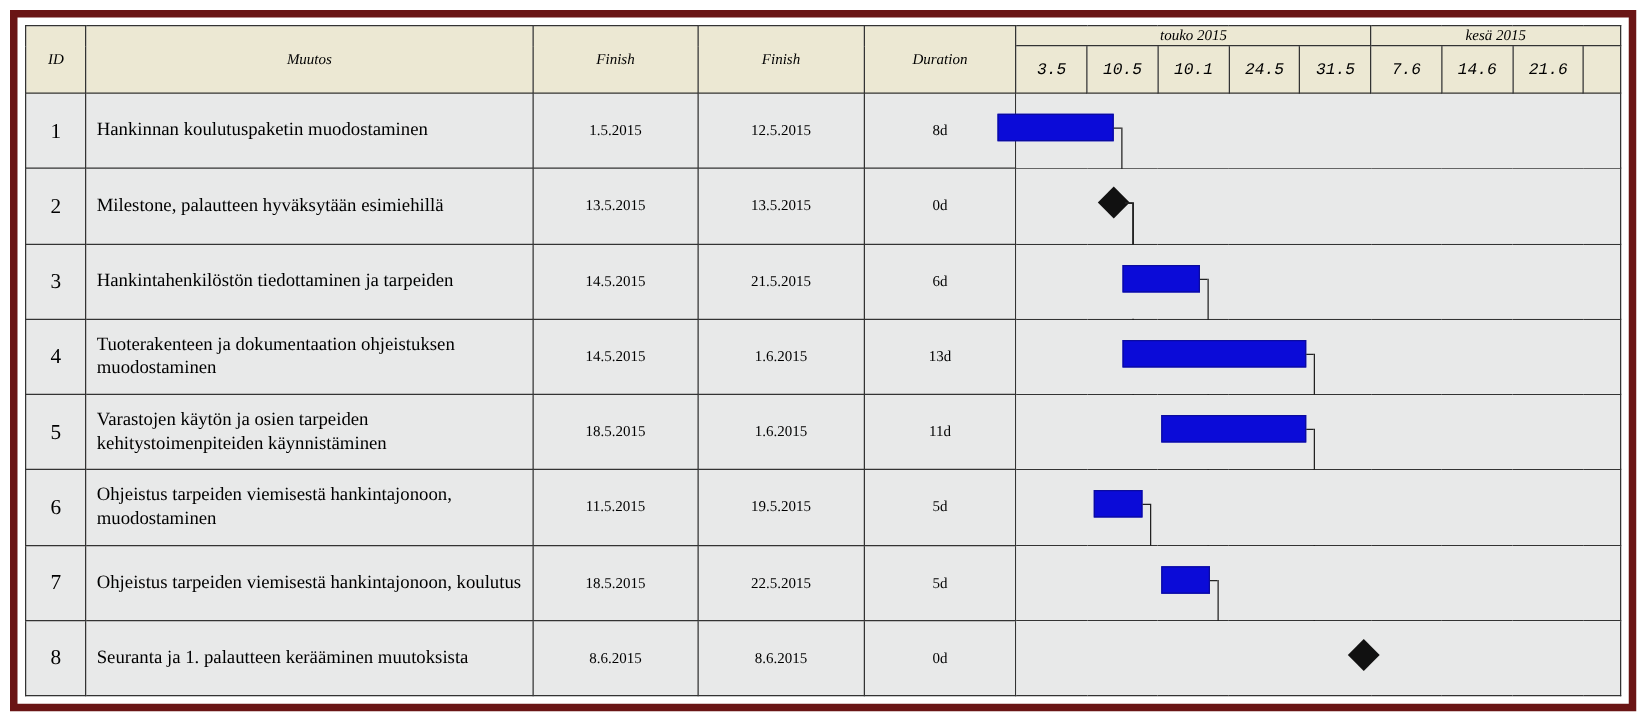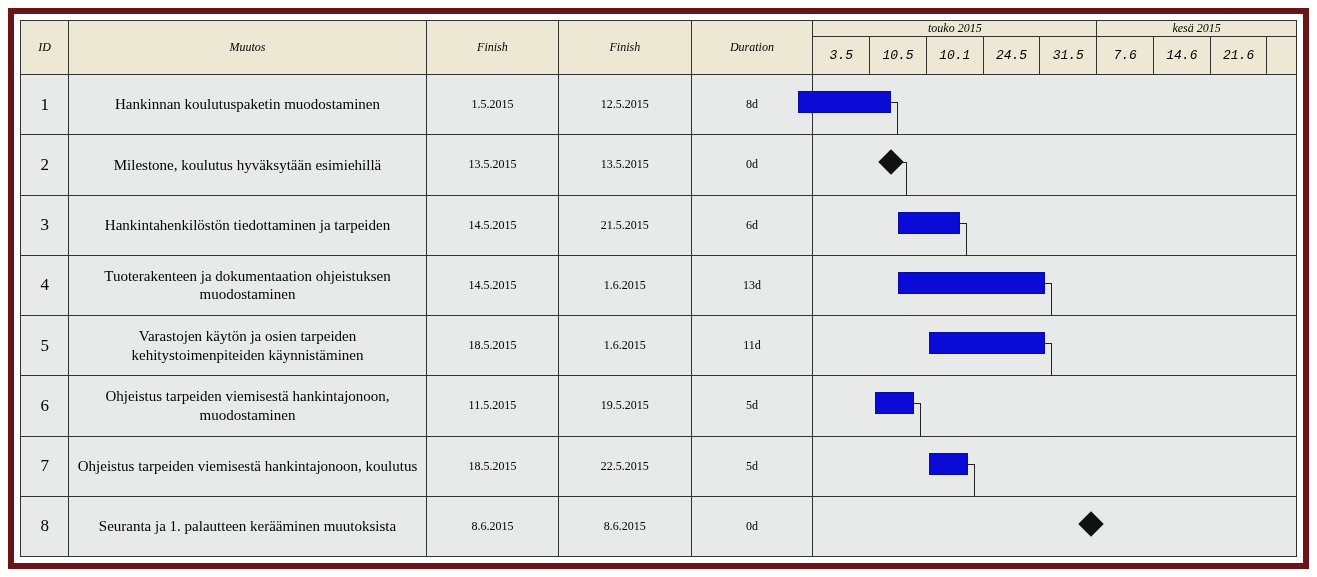--- a/index.html
+++ b/index.html
@@ -41,21 +41,21 @@
   }
   .hdr th {
     font-size: 12px;
   }
   td {
     background: #e8e9e9;
     font-size: 12px;
     font-style: normal;
   }
   td.muutos {
-    text-align: center;
+    text-align: left;
     padding: 4px 8px;
     line-height: 1.25;
     font-size: 15px;
   }
   td.id { font-size: 17px; }
   td.row { height: 52px; }
   td.chart {
     position: relative;
     padding: 0;
   }
@@ -137,21 +137,21 @@
             <div class="gantt" id="g0">
               <div class="bar" style="left: -15.4286px; width: 92.5714px; top: 16px;"></div>
               <div class="dep" style="left: 77.1429px; top: 27px; width: 6px; border-top: 1px solid rgb(34, 34, 34);"></div>
               <div class="dep" style="left: 83.1429px; top: 27px; height: 54px; border-left: 1px solid rgb(34, 34, 34);"></div>
               <div class="dep" style="left: 68.1429px; top: 81px; width: 15px; border-top: 1px solid rgb(34, 34, 34);"></div>
             </div>
           </td>
         </tr>
         <tr>
     <td class="id row">2</td>
-    <td class="muutos">Milestone, koulutus hyväksytään esimiehillä</td>
+    <td class="muutos">Milestone, palautteen hyväksytään esimiehillä</td>
     <td>13.5.2015</td>
     <td>13.5.2015</td>
     <td>0d</td>
     <td class="chart" colspan="9">
             <div class="gantt" id="g1">
               <div class="diamond" style="left: 77.1429px; top: 27px;"></div>
               <div class="dep" style="left: 86.1429px; top: 27px; width: 6px; border-top: 1px solid rgb(34, 34, 34);"></div>
               <div class="dep" style="left: 92.1429px; top: 27px; height: 54px; border-left: 1px solid rgb(34, 34, 34);"></div>
               <div class="dep" style="left: 84.8571px; top: 81px; width: 7.28571px; border-top: 1px solid rgb(34, 34, 34);"></div>
               <div class="dep" style="left: 86.1429px; top: 27px; width: 6px; border-top: 1px solid rgb(34, 34, 34);"></div>

